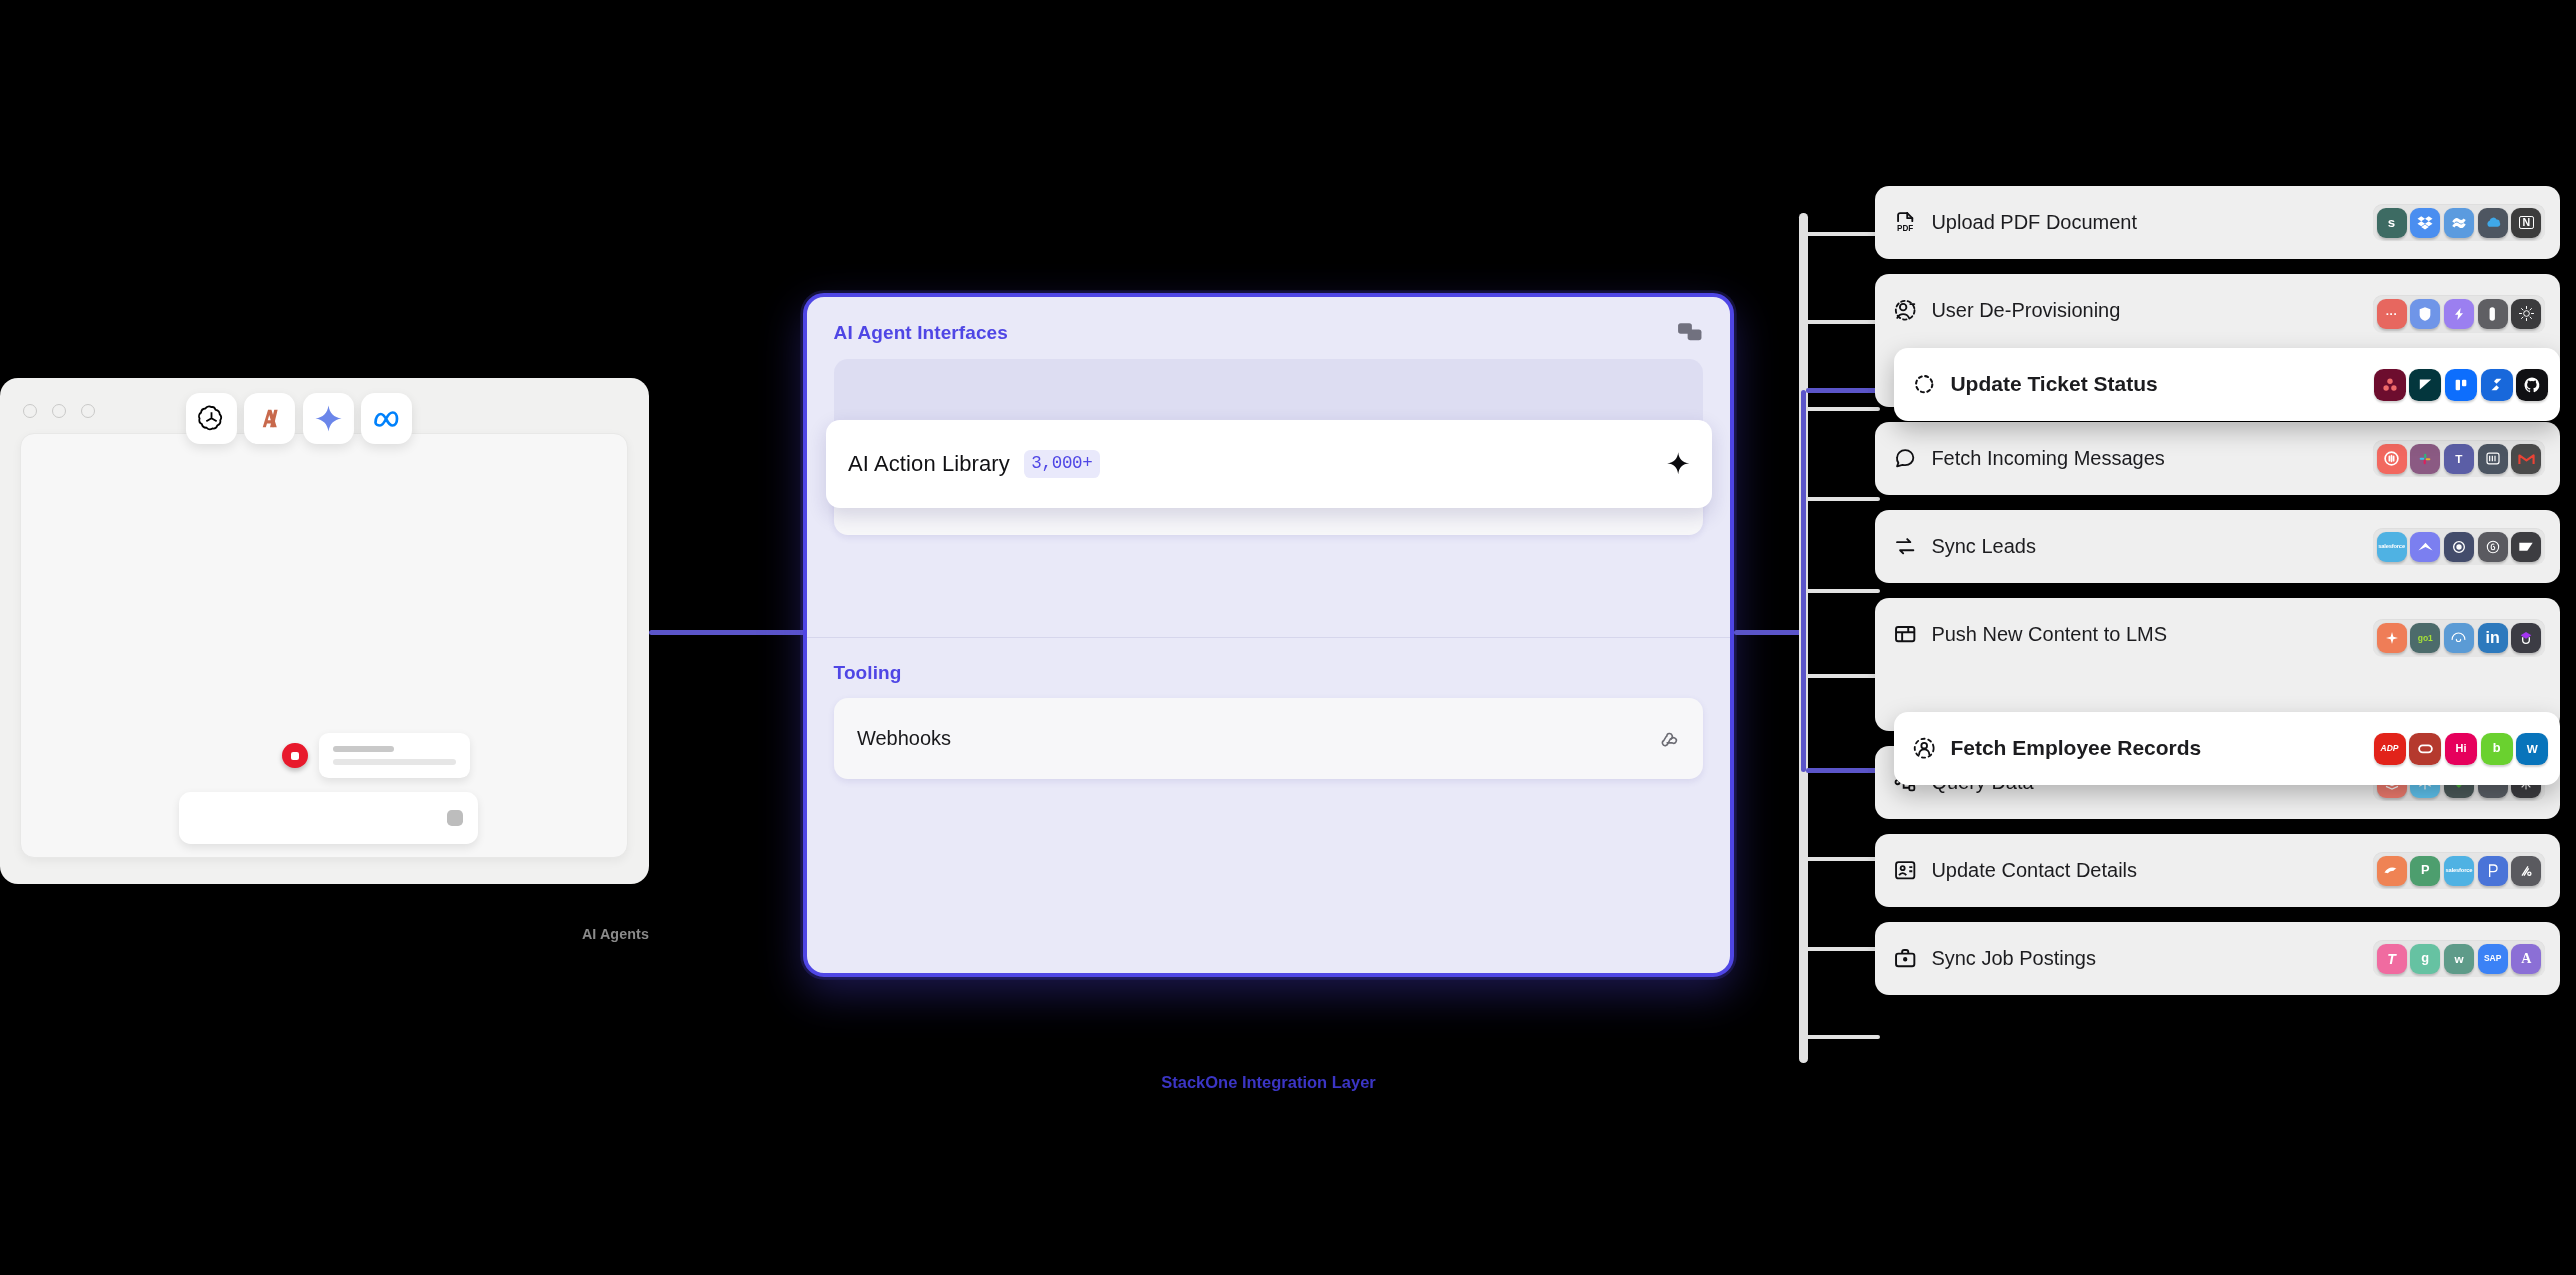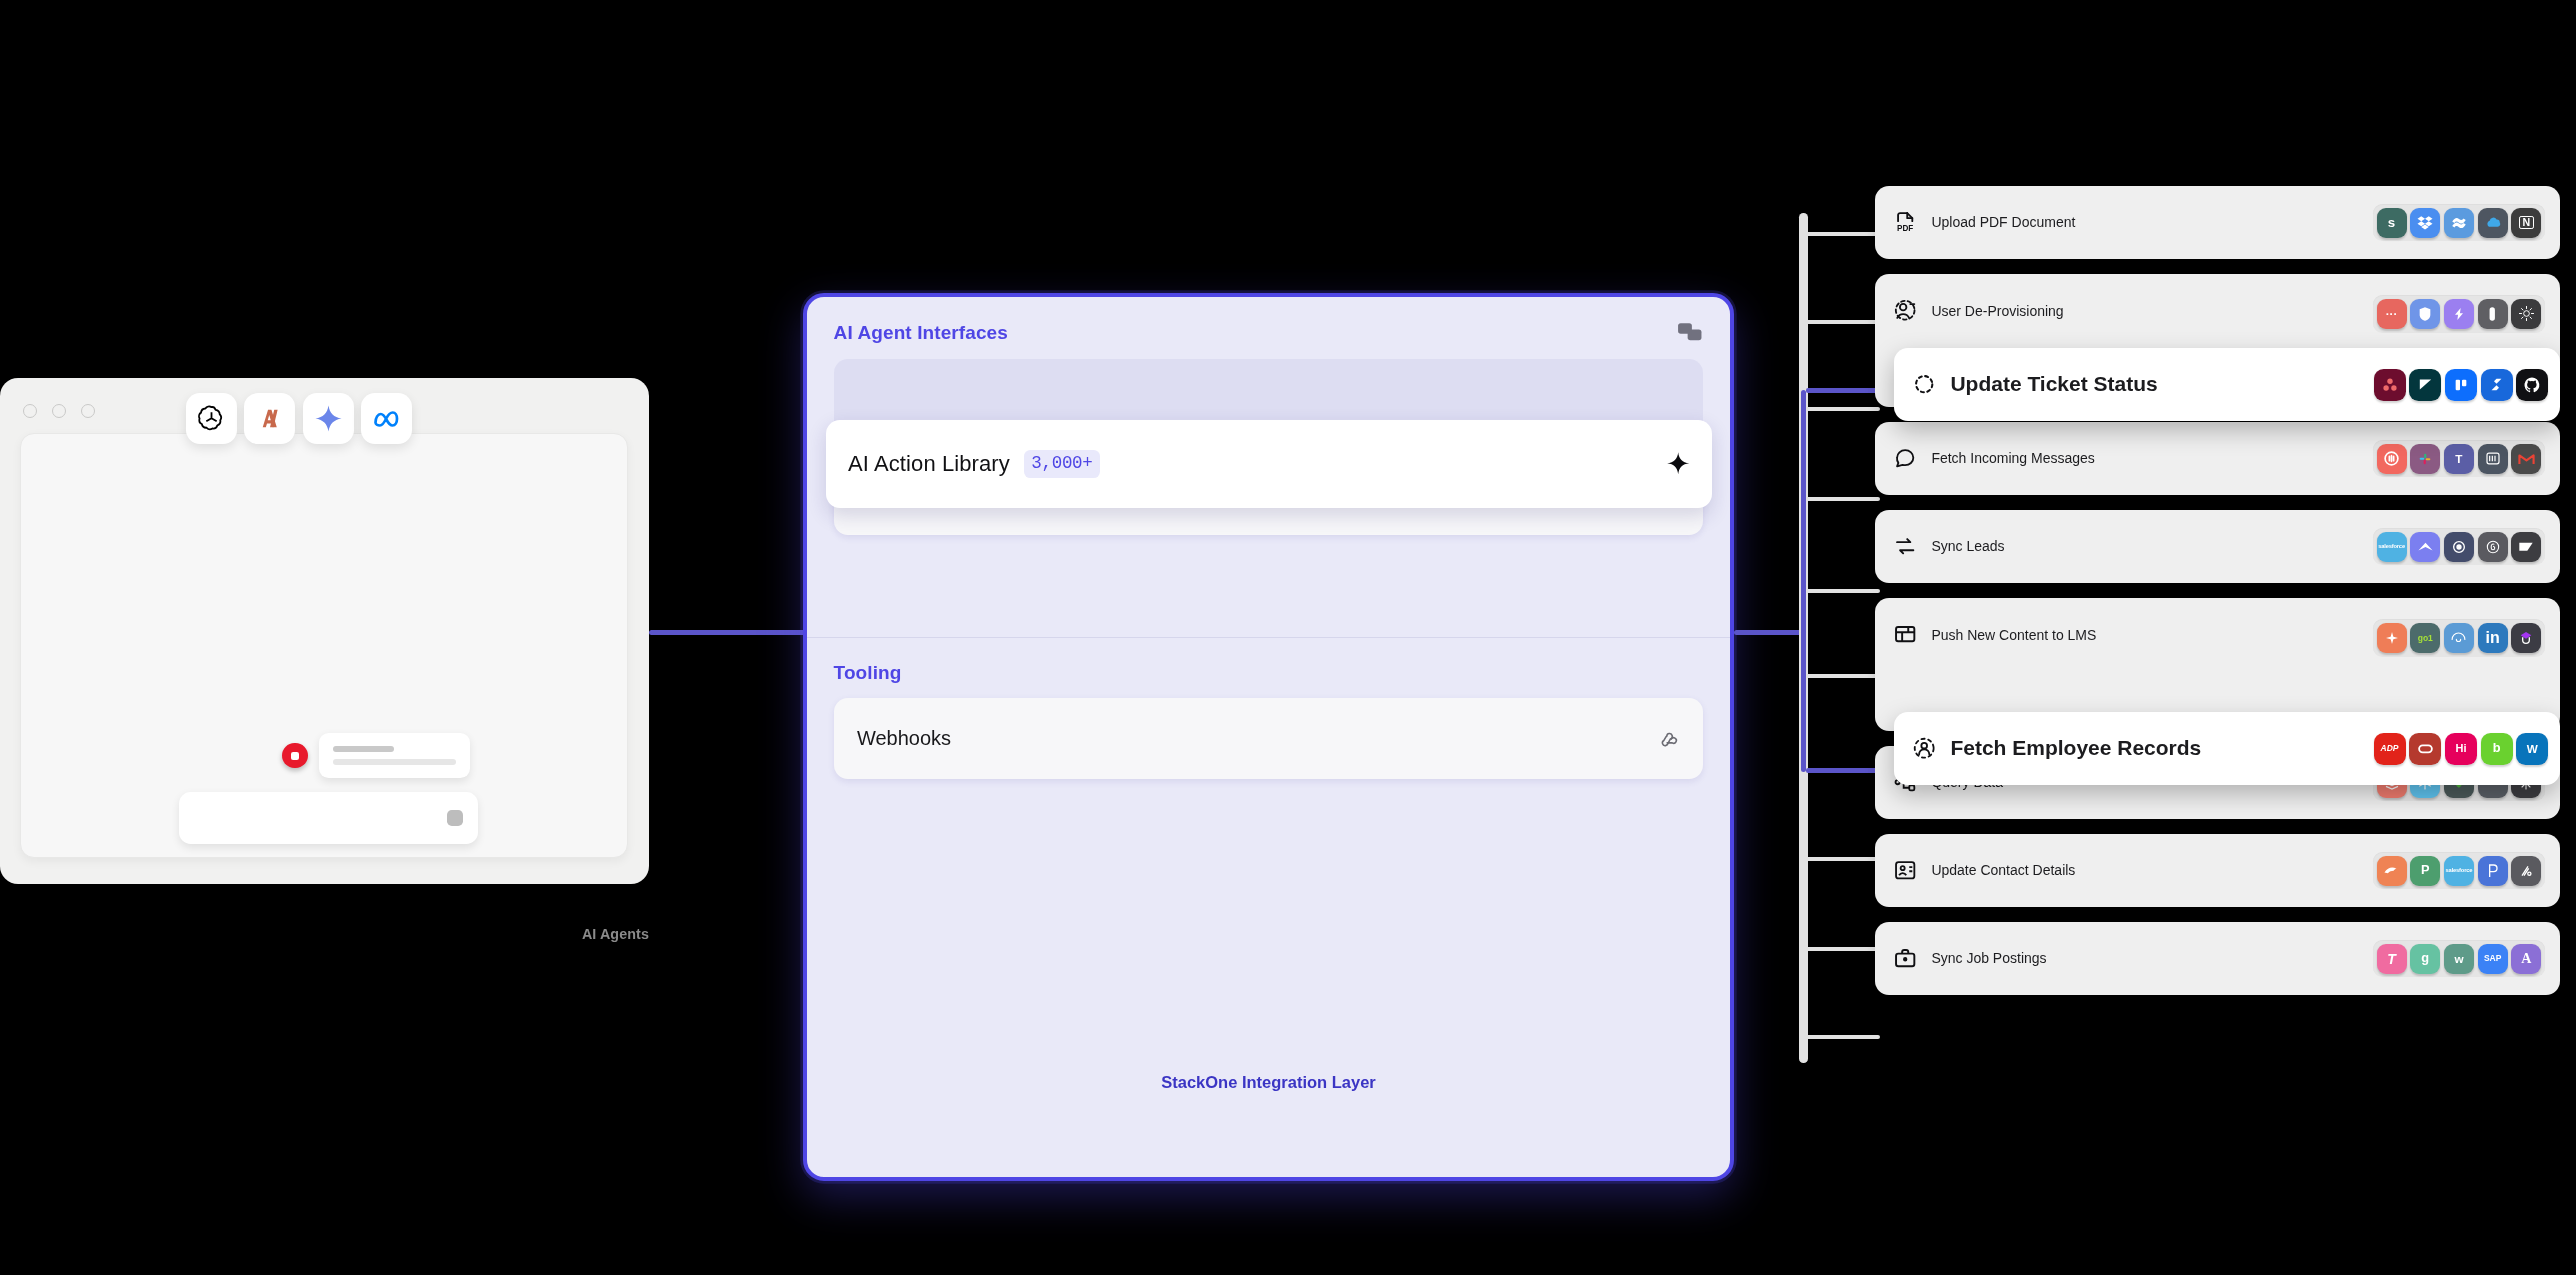--- a/index.html
+++ b/index.html
@@ -71,21 +71,21 @@
   }
 
   
   #left-connector{
     position:absolute; left:649px; top:630px; width:165px; height:5.3px;
     background:#5b55c9; border-radius:2.7px;
   }
 
   
   #center-card{
-    position:absolute; left:803px; top:293px; width:931px; height:888px;
+    position:absolute; left:803px; top:293px; width:931px; height:684px;
     background:#e9e9f8; border-radius:21px;
     border:4.8px solid #4f46e5;
     box-shadow:0 0 0 2.7px rgba(79,70,229,.22), 0 16px 43px rgba(79,70,229,.35);
     overflow:hidden;
   }
   .sect{ position:relative; }
   .sect-title{
     color:#4f46e5; font-size:19px; font-weight:700; letter-spacing:0.1px;
   }
   #sec1{ padding:24.4px 26.6px 0 26.6px; }
@@ -149,21 +149,21 @@
   #action-list{ position:absolute; left:1875px; top:186px; width:685px; }
   .action-row{
     position:relative; height:73px; margin-bottom:15px;
     background:#efefef; border-radius:14px;
     display:flex; align-items:center; justify-content:space-between;
     padding:0 15px 0 18px;
     box-shadow:0 4.3px 10.6px rgba(0,0,0,.14);
   }
   .action-row .left{ display:flex; align-items:center; gap:14px; }
   .action-row .aicon{ width:24.4px; height:24.4px; flex:0 0 24.4px; color:#101013; }
-  .action-row .alabel{ font-size:14px; color:#1c1c1f; white-space:nowrap; }
+  .action-row .alabel{ font-size:20px; color:#1c1c1f; white-space:nowrap; }
 
   .chips{
     display:flex; gap:3.7px; background:#e5e5e5; border-radius:9.6px; padding:3.7px;
     box-shadow:inset 0 0.5px 1.1px rgba(0,0,0,.06);
   }
   .chip{
     width:30px; height:30px; border-radius:9px;
     display:flex; align-items:center; justify-content:center;
     font-size:14px; font-weight:800; color:#fff; overflow:hidden;
     font-family:"Liberation Sans", sans-serif;

